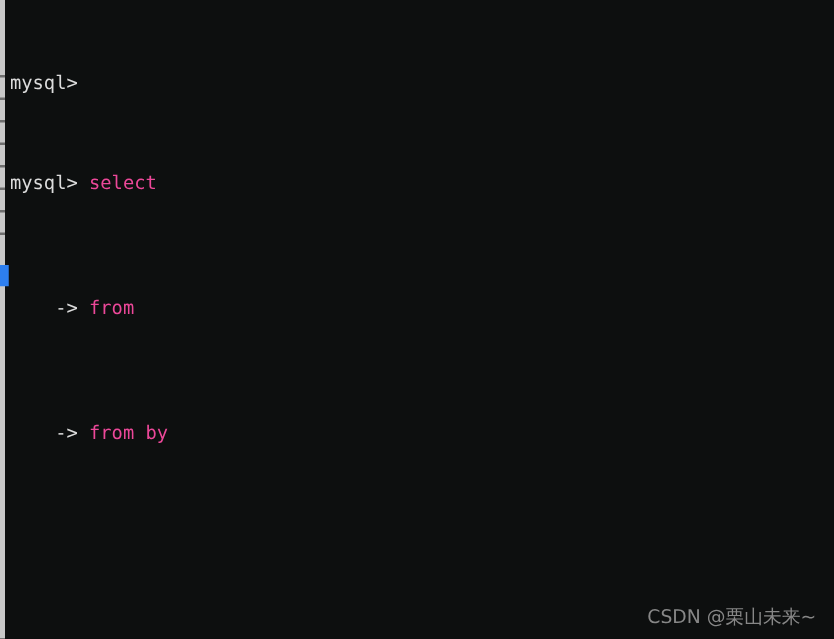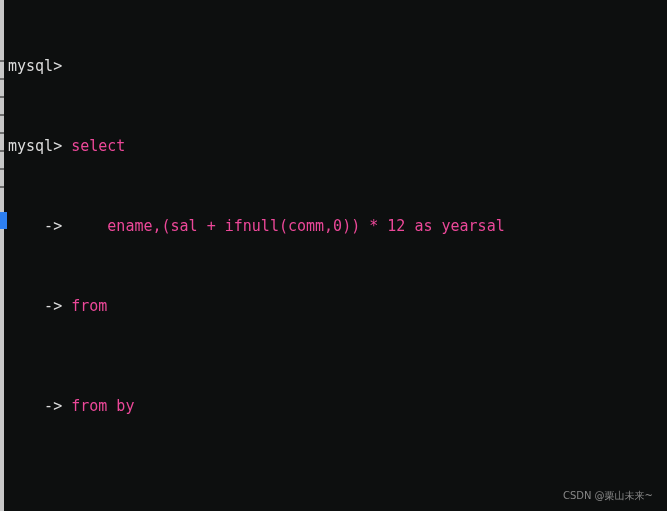--- a/index.html
+++ b/index.html
@@ -78,39 +78,38 @@
   .cmd      { color: #ec4899; }
   .prompt   { color: #dcdcdc; margin-top: 18px; }
   .cont     { color: #dcdcdc; }
 
   
   #watermark {
     position: absolute;
     right: 14px;
     bottom: 8px;
     font-family: "DejaVu Sans", "Liberation Sans", sans-serif;
-    font-size: 10px;
+    font-size: 15px;
     color: #8e8e8e;
     opacity: 0.95;
     z-index: 8;
     white-space: pre;
   }
 </style>
 </head>
 <body>
 
 <div id="terminal">
 
   <div id="console">
 
     <div class="line"><span class="prompt">mysql&gt;</span></div>
 
     <div class="line"><span class="prompt">mysql&gt;</span><span class="cmd"> select</span></div>
 
-    <div class="line"><span class="cont">    -&gt;</span><span class="cmd">     ename,(sal + ifnull(comm,0)) * 12 as yearsal</span></div>
 
     <div class="line"><span class="cont">    -&gt;</span><span class="cmd"> from</span></div>
 
 
     <div class="line"><span class="cont">    -&gt;</span><span class="cmd"> from by</span></div>
 
     
 
     
 

